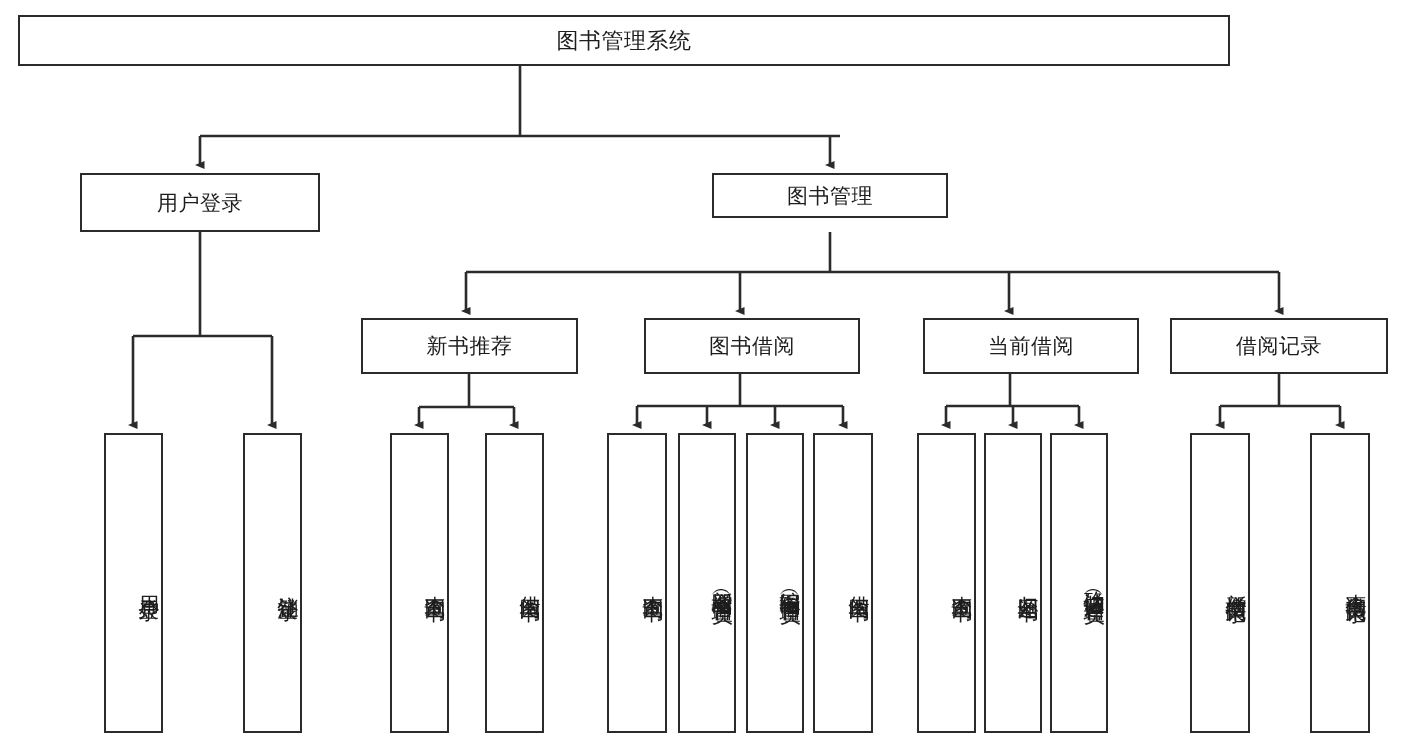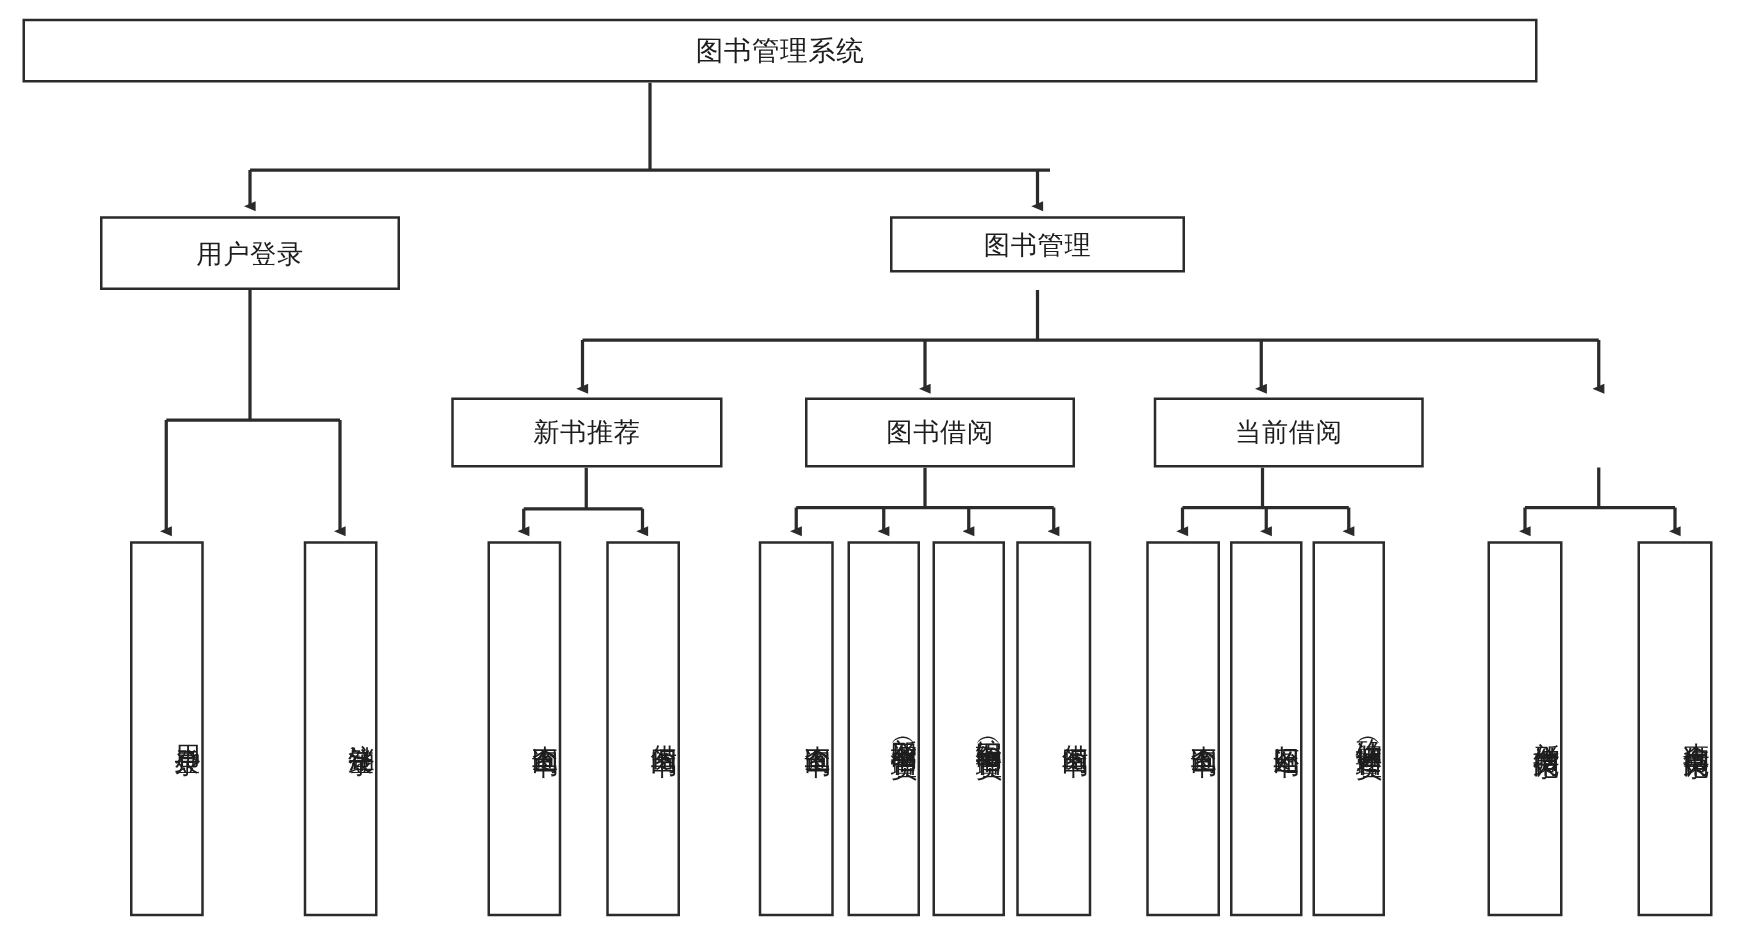--- a/index.html
+++ b/index.html
@@ -138,20 +138,23 @@
 
   <div class="node h" style="left:361px; top:318px; width:217px; height:56px;">
     <span>新书推荐</span>
   </div>
   <div class="node h" style="left:632px; top:318px; width:216px; height:56px;margin-left:12px;">
     <span>图书借阅</span>
   </div>
   <div class="node h" style="left:923px; top:318px; width:216px; height:56px;">
     <span>当前借阅</span>
   </div>
+  <div class="node h" style="left:1170px; top:318px; width:218px; height:56px;">
+    <span>借阅记录</span>
+  </div>
 
   <div class="node v" style="left:104px; top:433px; width:59px; height:300px;">
     <span class="vtext">用户登录</span>
   </div>
   <div class="node v" style="left:243px; top:433px; width:59px; height:300px;">
     <span class="vtext">注销登录</span>
   </div>
 
   <div class="node v" style="left:390px; top:433px; width:59px; height:300px;">
     <span class="vtext">查询图书</span>

